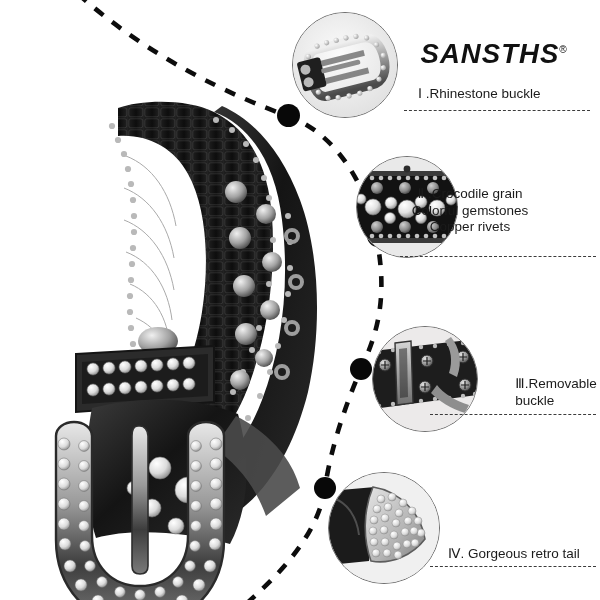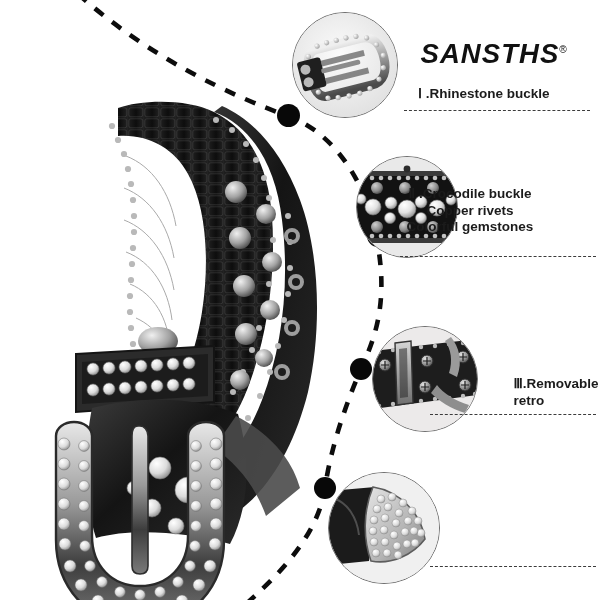--- a/index.html
+++ b/index.html
@@ -9,21 +9,21 @@
 
   
   .brand{position:absolute;left:404px;top:19px;width:180px;height:30px;
          display:flex;align-items:center;justify-content:center;margin-top:20px;}
   .brand-word{font-family:"Liberation Sans",sans-serif;font-weight:bold;
        font-style:italic;font-size:27px;letter-spacing:1px;color:#111;
        transform:scaleX(1.02);white-space:nowrap;}
   .brand-r{font-size:10px;vertical-align:super;font-style:normal;font-weight:normal;}
 
   
-  .label{position:absolute;font-size:13.5px;line-height:16.5px;color:#1b1b1b;font-weight:bold;}
+  .label{position:absolute;font-size:13.5px;line-height:16.5px;color:#1b1b1b;}
   .label .ln{white-space:nowrap;}
   .lbl1{left:418px;top:86px;}
   .lbl2{left:470px;top:186px;text-align:center;transform:translateX(-50%);}
   .lbl3{left:556px;top:376px;text-align:left;transform:translateX(-50%);}
   .lbl4{left:448px;top:546px;}
   .uline{position:absolute;border-top:1.6px dashed #3b3b3b;}
   .u1{left:404px;top:110px;width:186px;}
   .u2{left:400px;top:256px;width:196px;}
   .u3{left:430px;top:414px;width:166px;}
   .u4{left:430px;top:566px;width:166px;}
@@ -526,27 +526,30 @@
       <span>SANSTHS</span><span class="brand-r">®</span>
     </span>
   </div>
 
   <div class="label lbl1">
     <div class="ln">Ⅰ .Rhinestone buckle</div>
   </div>
   <div class="uline u1"></div>
 
   <div class="label lbl2">
-    <div class="ln">Ⅱ .Crocodile buckle</div>
+    <div class="ln">Ⅱ .Crocodile grain</div>
+    <div class="ln">Colorful gemstones</div>
     <div class="ln">Copper rivets</div>
-    <div class="ln">Colorful gemstones</div>
   </div>
   <div class="uline u2"></div>
 
   <div class="label lbl3">
     <div class="ln">Ⅲ.Removable</div>
-    <div class="ln">retro</div>
+    <div class="ln">buckle</div>
   </div>
   <div class="uline u3"></div>
 
+  <div class="label lbl4">
+    <div class="ln">Ⅳ. Gorgeous retro tail</div>
+  </div>
   <div class="uline u4"></div>
 
 </div>
 
 </body></html>

